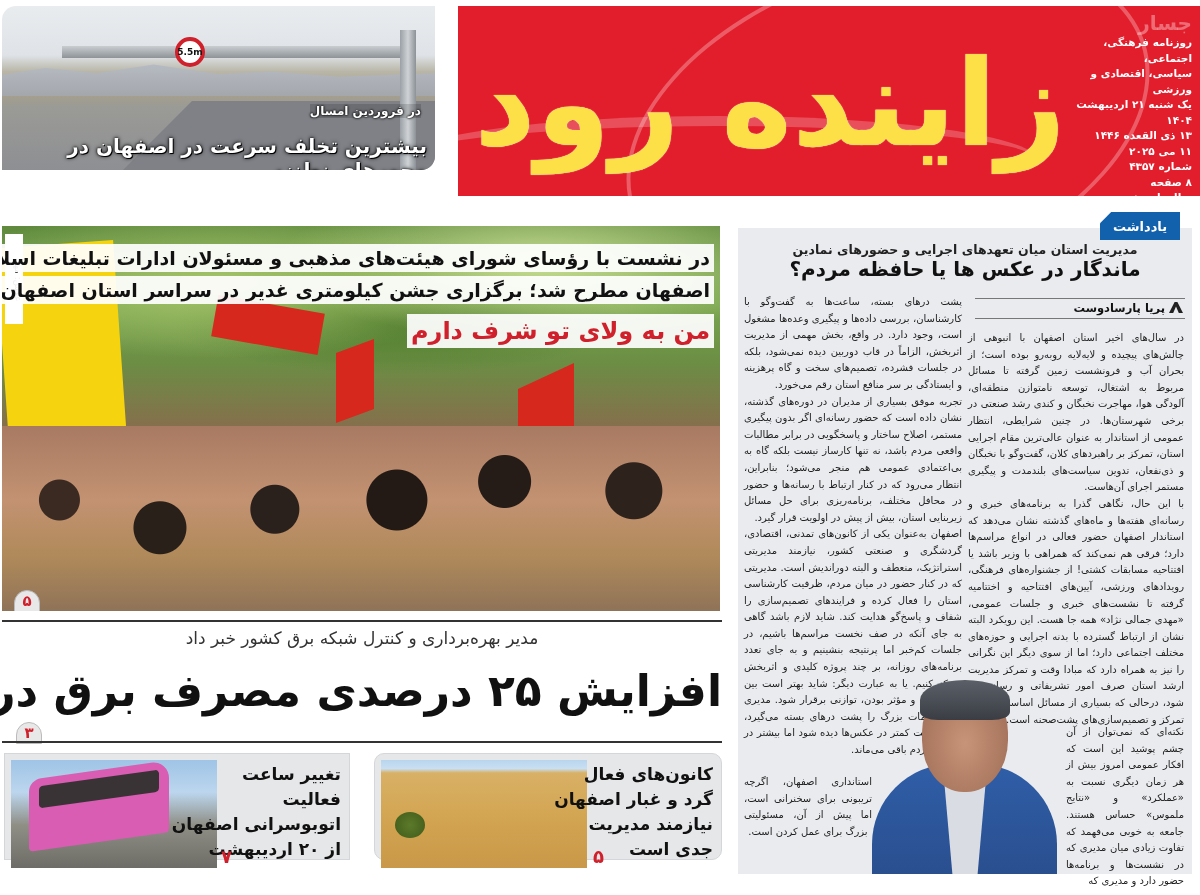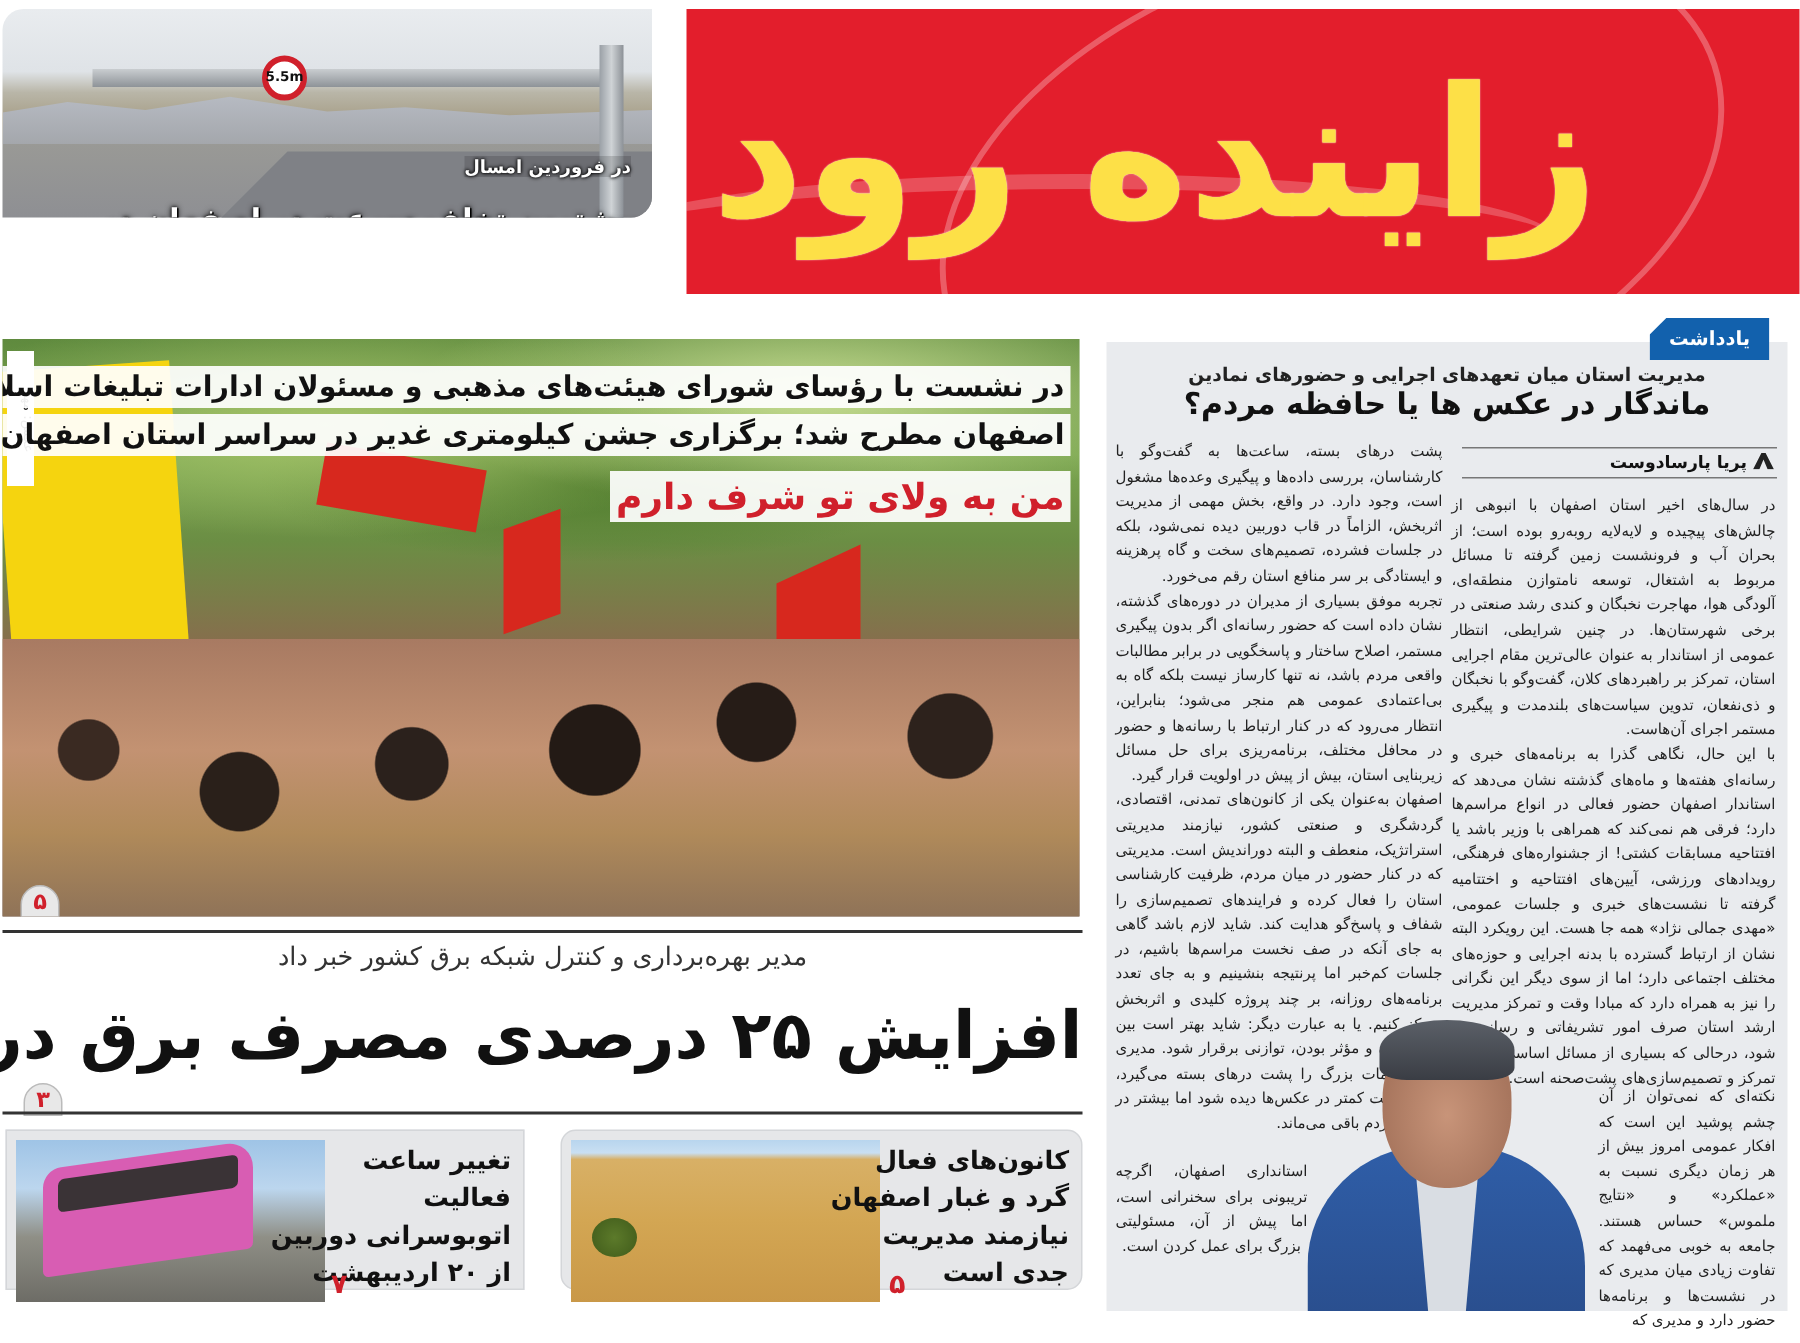--- a/index.html
+++ b/index.html
@@ -29,21 +29,21 @@
   }
   .meta-box {
     position: absolute; right: 0; top: 0; width: 130px; height: 190px;
     padding: 6px 8px 4px 4px; color: #fff; font-size: 10.5px; line-height: 15.5px;
     font-weight: bold; text-align: right;
   }
   .meta-box .brand { font-size: 20px; line-height: 22px; color: rgba(255,255,255,0.35); font-weight: 900; margin-bottom: 1px; }
 
   
   .teaser-top {
-    position: absolute; left: 2px; top: 6px; width: 433px; height: 139px;
+    position: absolute; left: 2px; top: 6px; width: 433px; height: 164px;
     border-radius: 14px 0 14px 0; overflow: hidden;
     background: linear-gradient(180deg, #e9ecef 0%, #dfe3e7 30%, #b9b6a8 40%, #a8a08a 52%, #9a9a96 62%, #8e8f93 100%);
   }
   .teaser-top .mountains {
     position: absolute; left: 0; top: 55px; width: 100%; height: 35px;
     background: linear-gradient(180deg, #b8bcc4, #a4a7ac);
     clip-path: polygon(0 40%, 10% 20%, 22% 35%, 35% 10%, 50% 38%, 62% 30%, 78% 45%, 100% 35%, 100% 100%, 0 100%);
   }
   .teaser-top .road {
     position: absolute; left: 120px; top: 95px; width: 420px; height: 140px;
@@ -171,20 +171,32 @@
   .portrait .head { position:absolute; left:50px; top:8px; width:86px; height:108px; border-radius: 45% 45% 48% 48%; background: radial-gradient(ellipse at 50% 55%, #c89479 0%, #a8765e 70%); }
   .portrait .hair { position:absolute; left:48px; top:4px; width:90px; height:40px; border-radius: 50% 50% 20% 20%; background: linear-gradient(180deg,#5b6068,#3a3d44); }
 </style>
 </head>
 <body>
 
 <div class="masthead">
   <div class="swirl1"></div>
   <div class="swirl2"></div>
   <div class="logo">زاینده رود</div>
+  <div class="meta-box">
+    <div class="brand">جسار</div>
+    <div>روزنامه فرهنگی، اجتماعی،</div>
+    <div>سیاسی، اقتصادی و ورزشی</div>
+    <div>یک شنبه ۲۱ اردیبهشت ۱۴۰۴</div>
+    <div>۱۳ ذی القعده ۱۴۴۶</div>
+    <div>۱۱ می ۲۰۲۵</div>
+    <div>شماره ۴۳۵۷</div>
+    <div>۸ صفحه</div>
+    <div>سال پانزدهم</div>
+
+  </div>
 </div>
 
 <div class="teaser-top">
   <div class="mountains"></div>
   <div class="road"></div>
   <div class="gantry"></div>
   <div class="pole"></div>
   <div class="sign">5.5m</div>
   <div class="kicker">در فروردین امسال</div>
   <div class="headline">
@@ -228,21 +240,21 @@
   <div class="tnum" style="left:218px; top:92px;">۵</div>
 </div>
 
 <div class="tbox" style="left:4px; width:346px;">
   <div class="timg bus-img" style="width:206px;">
     <div class="bus"></div>
   </div>
   <div class="ttxt">
     <div>تغییر ساعت</div>
     <div>فعالیت</div>
-    <div>اتوبوسرانی دوربین</div>
+    <div>اتوبوسرانی اصفهان</div>
     <div>از ۲۰ اردیبهشت</div>
   </div>
   <div class="tnum" style="left:216px; top:92px;">۷</div>
 </div>
 
 <div class="editorial"></div>
 <div class="ed-tag-corner"></div>
 <div class="ed-tag">یادداشت</div>
 <div class="ed-kicker">مدیریت استان میان تعهدهای اجرایی و حضورهای نمادین</div>
 <div class="ed-title">ماندگار در عکس ها یا حافظه مردم؟</div>

